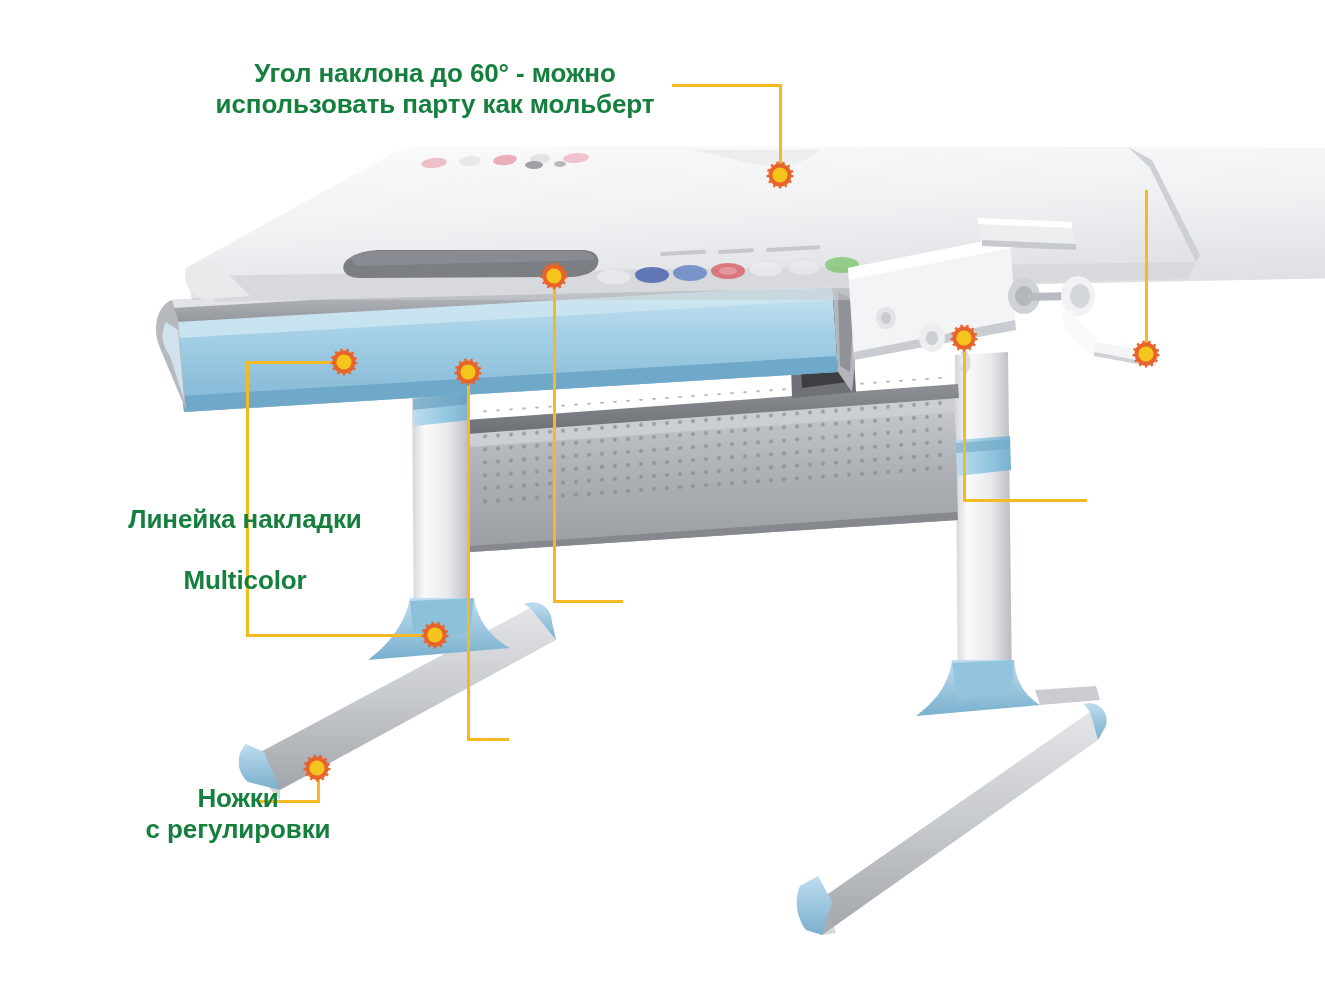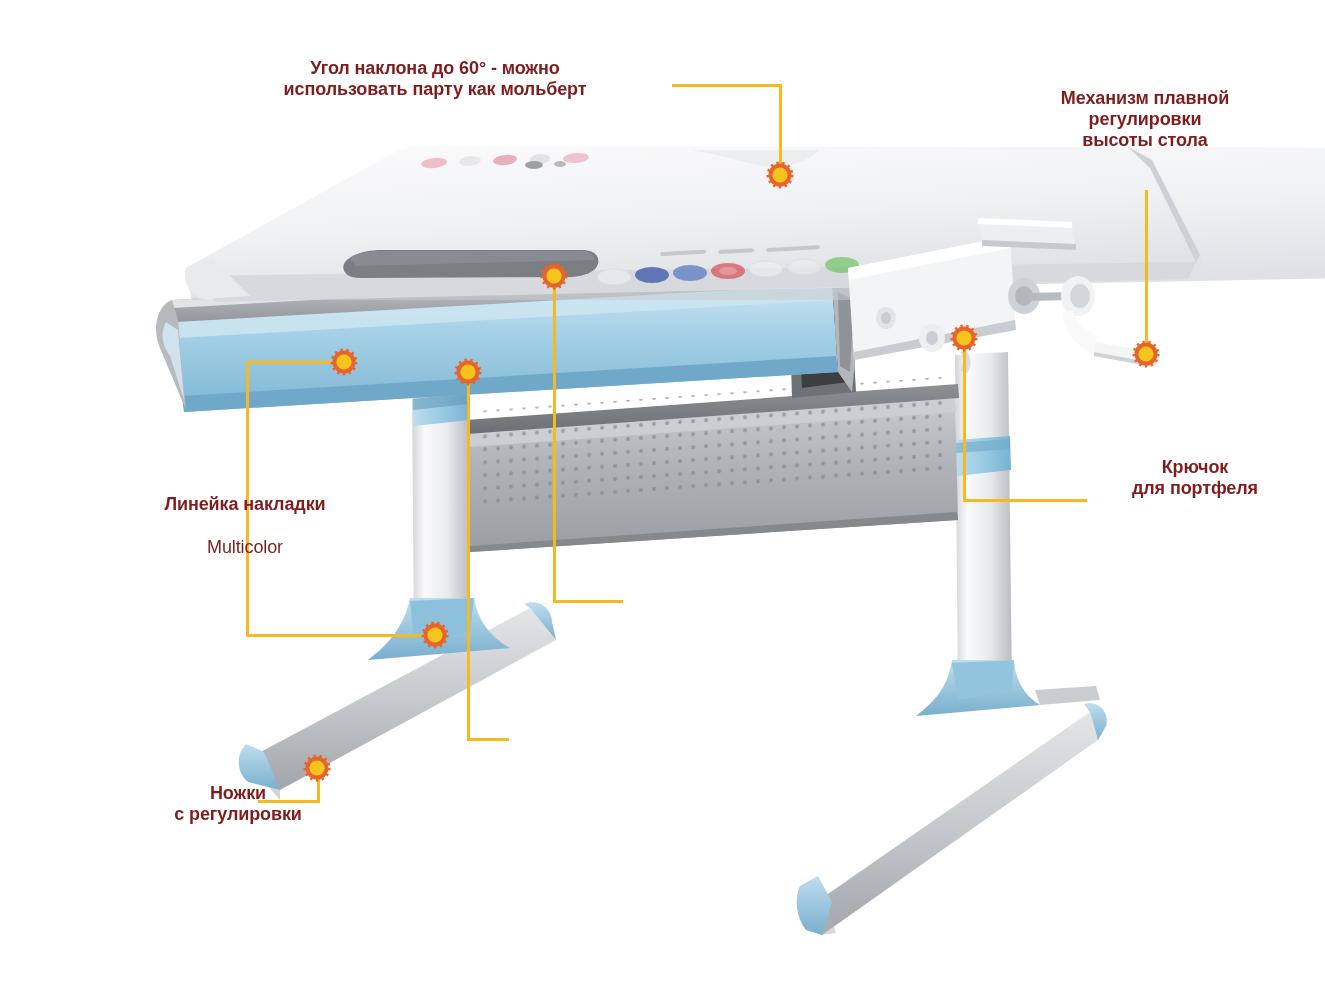--- a/index.html
+++ b/index.html
@@ -12,30 +12,30 @@
     position:relative;
     width:1325px;
     height:993px;
     background:#ffffff;
     overflow:hidden;
   }
 
   
   .callout{
     position:absolute;
-    color:#7f1d1d;
+    color:#15803d;
     font-weight:700;
-    font-size:18px;
+    font-size:26px;
     line-height:1.18;
     letter-spacing:-0.1px;
     white-space:pre-line;
     z-index:40;
   }
   .callout.c-center{text-align:center;}
-  .sub-light{font-weight:400;}
+  .sub-light{font-weight:700;}
 
   
   .leader{position:absolute;background:#F5B921;z-index:30;}
   .lh{height:3px;}
   .lv{width:3px;}
 
   
   .marker{
     position:absolute;
     width:28px;height:28px;
@@ -344,30 +344,25 @@
     <svg viewBox="0 0 28 28">
         <circle cx="14" cy="14" r="11.5" fill="#E8642A"></circle>
         <circle cx="14" cy="14" r="11.5" fill="none" stroke="#E8642A" stroke-width="4" stroke-dasharray="2.2 3.4"></circle>
         <circle cx="14" cy="14" r="7.6" fill="#F5C51E"></circle>
       </svg>
   </div>
 
   <div class="callout c-center" style="left:190px;top:58px;width:490px;">Угол наклона до 60° - можно
 использовать парту как мольберт</div>
 
-  <div class="callout c-center" style="left:995px;top:88px;width:300px;">Механизм плавной
-регулировки
-высоты стола</div>
 
   <div class="callout c-center" style="left:95px;top:473px;width:300px;">
     <div>Линейка накладки</div>
     <div class="sub-light">Multicolor</div>
   </div>
 
 
-  <div class="callout c-center" style="left:1085px;top:457px;width:220px;">Крючок
-для портфеля</div>
 
 
   <div class="callout c-center" style="left:128px;top:783px;width:220px;">Ножки
 с регулировки</div>
 
 </div>
 
 </body></html>

